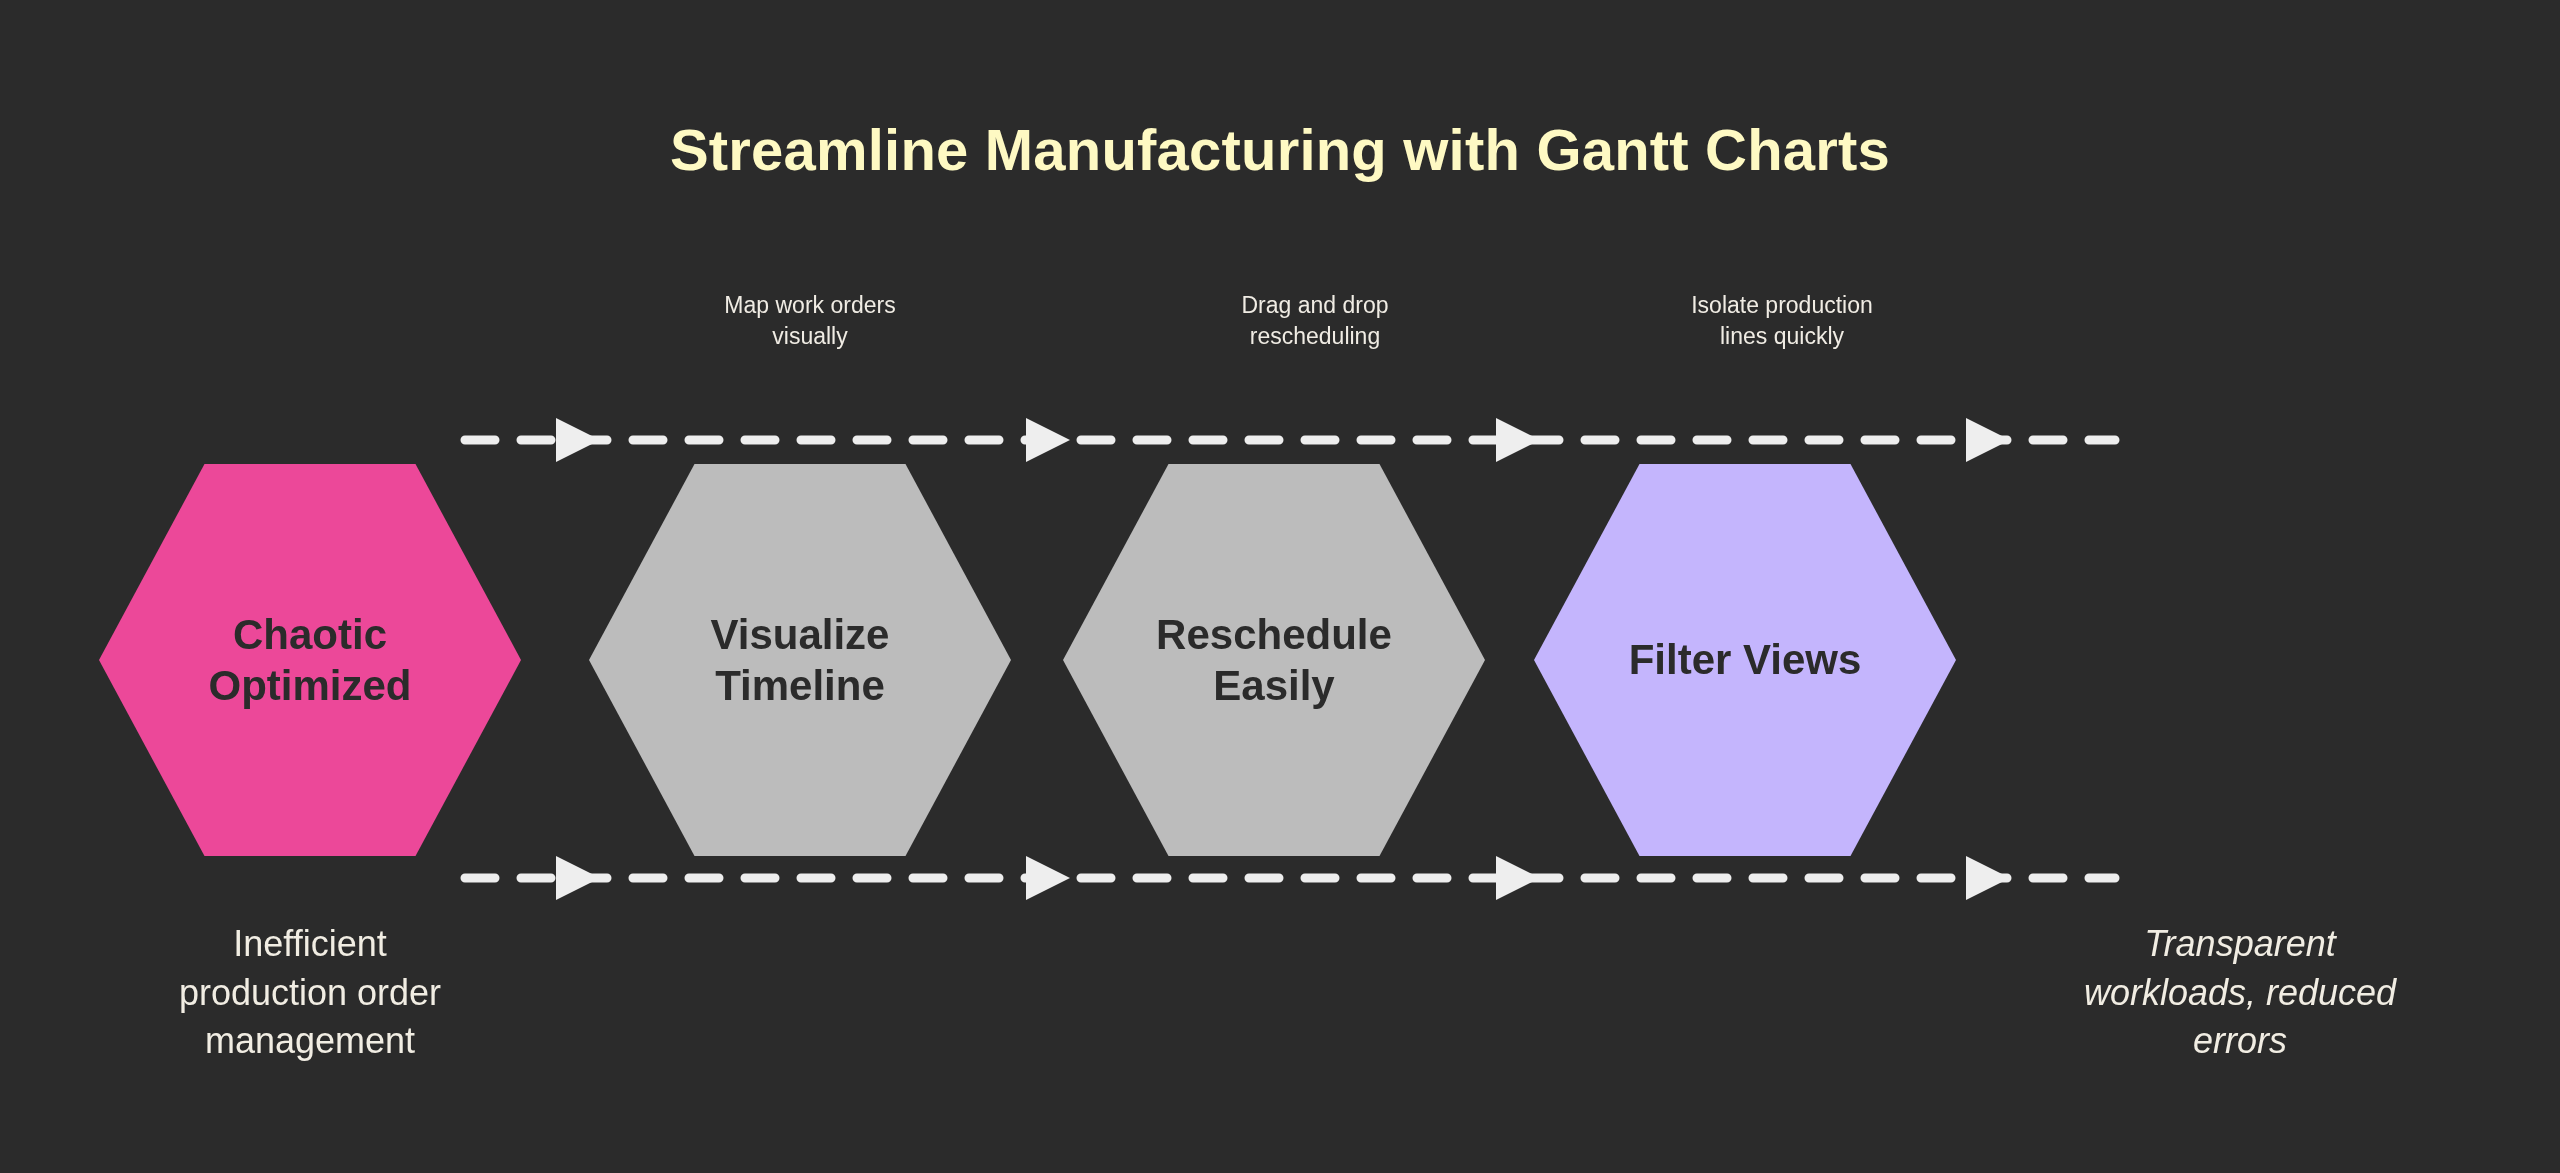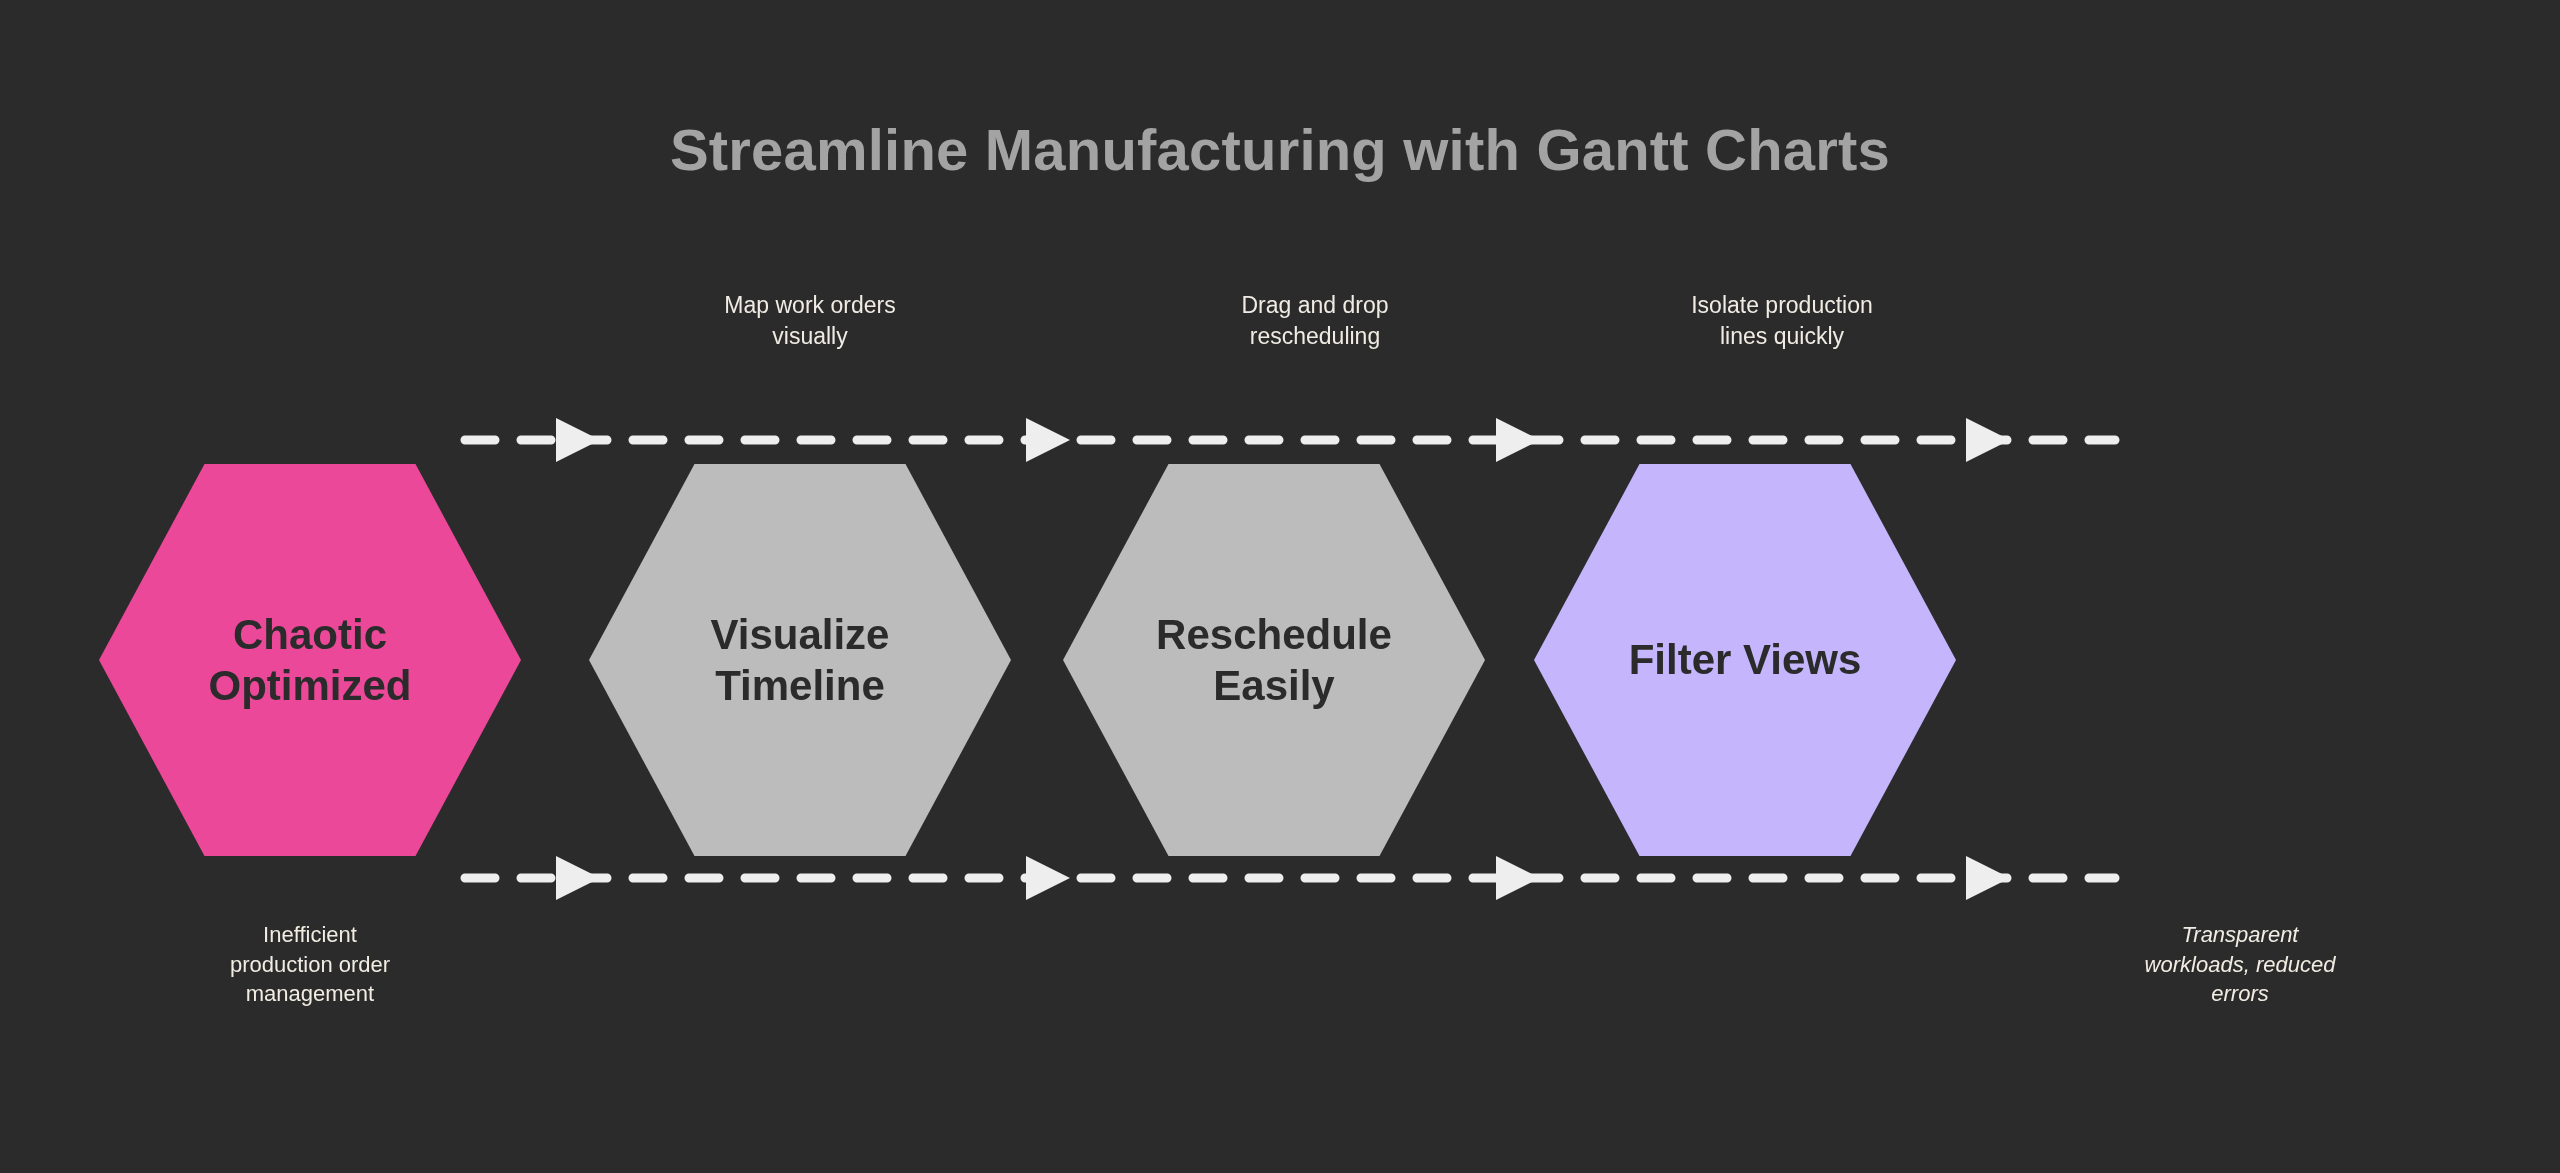--- a/index.html
+++ b/index.html
@@ -20,21 +20,21 @@
 
   
   #title {
     position: absolute;
     left: 0;
     top: 118px;
     width: 2560px;
     text-align: center;
     font-size: 58px;
     font-weight: bold;
-    color: #a3a3a3;
+    color: #fef9c3;
     letter-spacing: 0.2px;
     line-height: 1.1;
   }
 
   
   #flowlines {
     position: absolute;
     left: 0;
     top: 0;
     width: 2560px;
@@ -68,21 +68,21 @@
     font-size: 23px;
     line-height: 1.35;
     color: #f0ece4;
     font-weight: normal;
   }
 
   
   .caption {
     position: absolute;
     text-align: center;
-    font-size: 22px;
+    font-size: 36px;
     line-height: 1.35;
     color: #f1ede3;
     font-weight: normal;
   }
 </style>
 </head>
 <body>
 
 <div id="stage">
 

